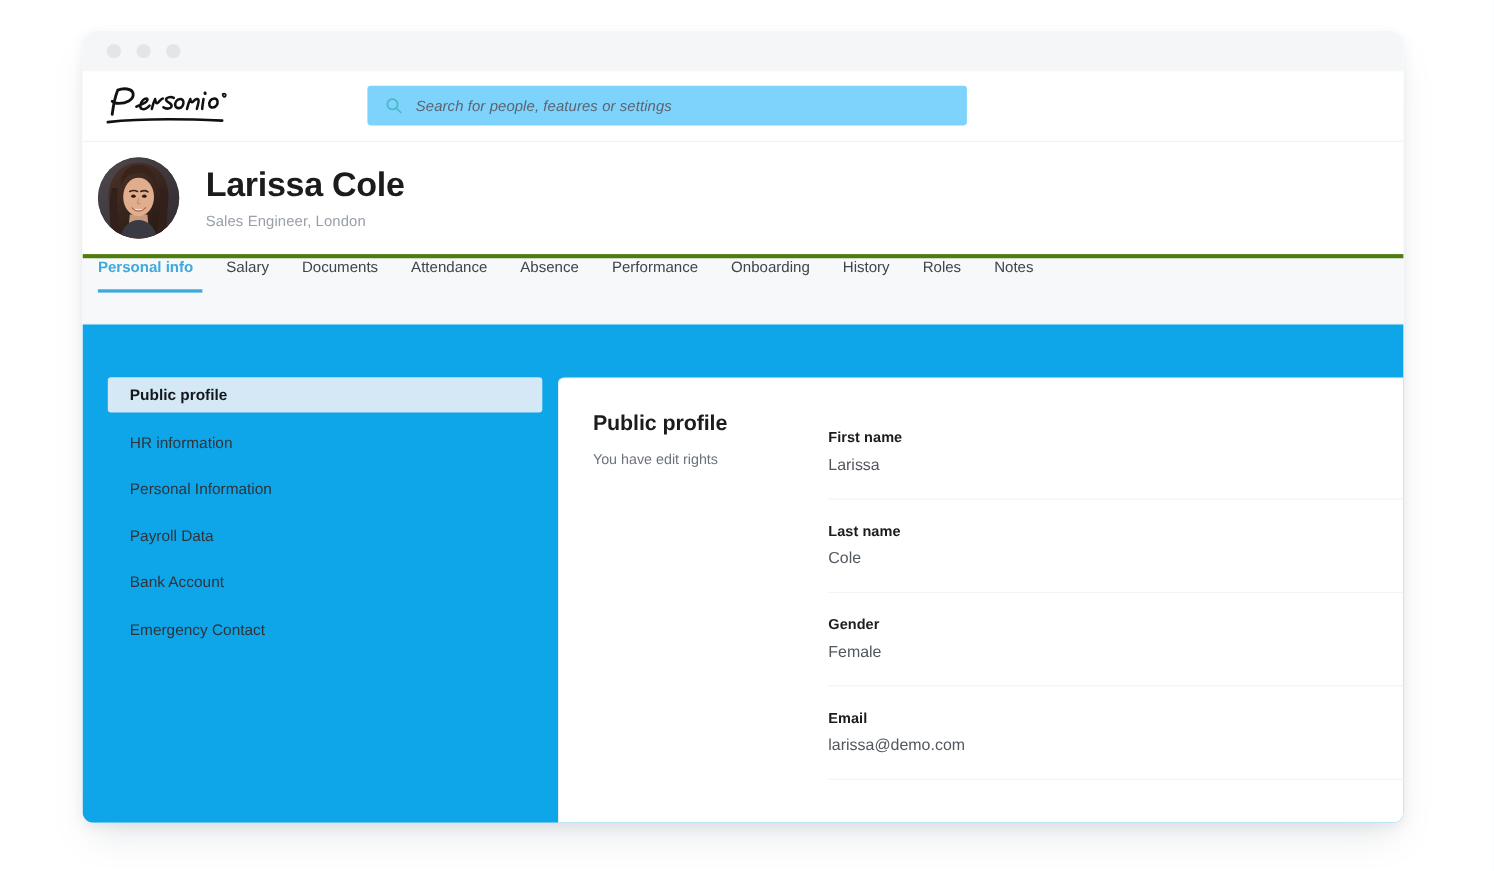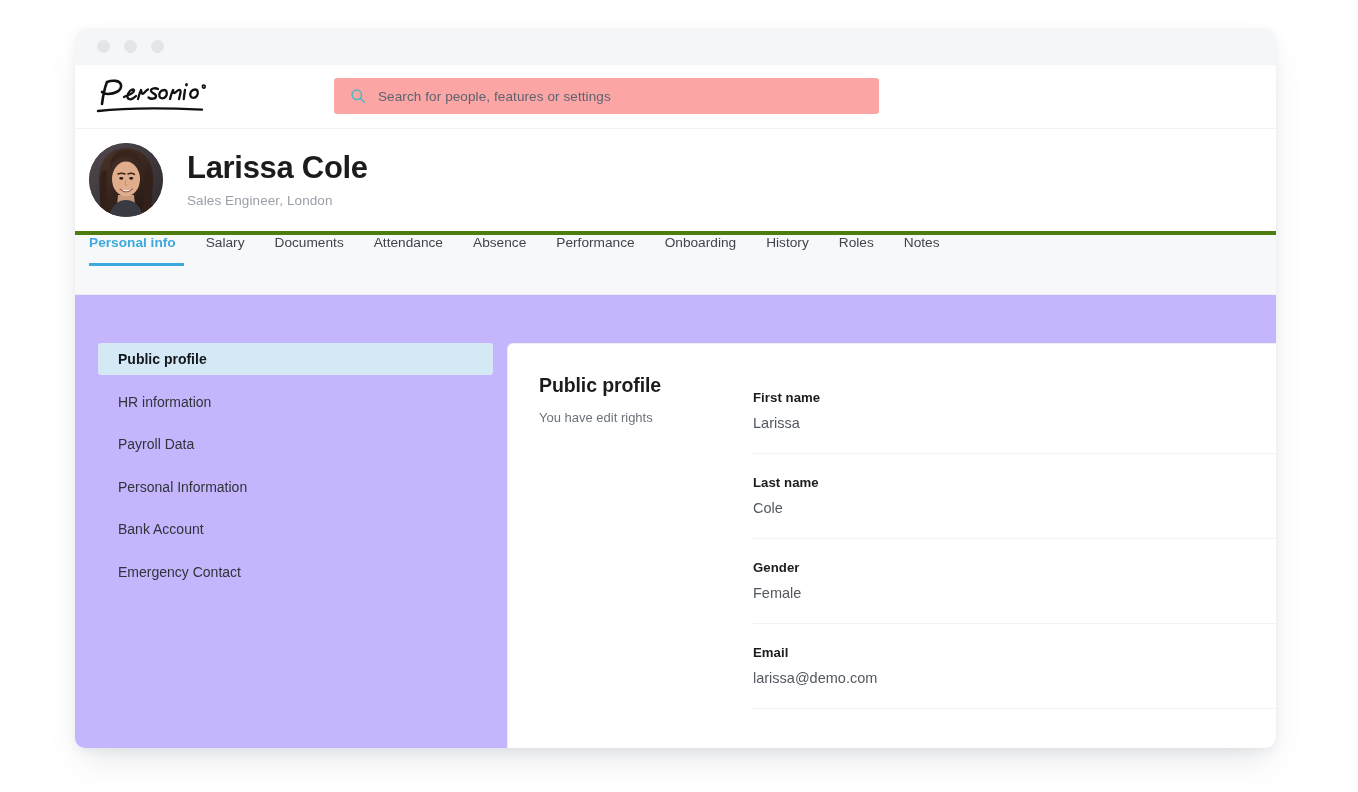--- a/index.html
+++ b/index.html
@@ -60,26 +60,27 @@
     height: 44px;
   }
   .logo svg { display: block; }
 
   .search-box {
     position: absolute;
     left: 259px;
     top: 13px;
     width: 545px;
     height: 36px;
-    background: #fca5a5;
+    background: #7dd3fc;
     border-radius: 3px;
     display: flex;
     align-items: center;
     padding-left: 16px;
     gap: 12px;
+    font-style: italic;
   }
   .search-icon { width: 16px; height: 16px; flex: none; display: block; }
   .search-placeholder {
     font-size: 13.5px;
     color: #5c6470;
     letter-spacing: 0.1px;
   }
 
   
   .profile-header {
@@ -141,21 +142,21 @@
     left: 0;
     right: 7px;
     bottom: 0;
     height: 3px;
     background: #3da9dc;
   }
 
   
   .body-area {
     height: 453px;
-    background: #c4b5fd;
+    background: #0ea5e9;
     display: flex;
     padding-top: 48px;
   }
 
   .sidebar {
     width: 418px;
     flex: none;
     padding-left: 23px;
   }
   .side-item {
@@ -336,22 +337,22 @@
     <div class="tab">History</div>
     <div class="tab">Roles</div>
     <div class="tab">Notes</div>
   </div>
 
   <div class="body-area">
 
     <div class="sidebar">
       <div class="side-item active">Public profile</div>
       <div class="side-item">HR information</div>
+      <div class="side-item">Personal Information</div>
       <div class="side-item">Payroll Data</div>
-      <div class="side-item">Personal Information</div>
       <div class="side-item">Bank Account</div>
       <div class="side-item">Emergency Contact</div>
     </div>
 
     <div class="content-card">
       <div class="card-left">
         <div class="card-title">Public profile</div>
         <div class="card-sub">You have edit rights</div>
       </div>
 

